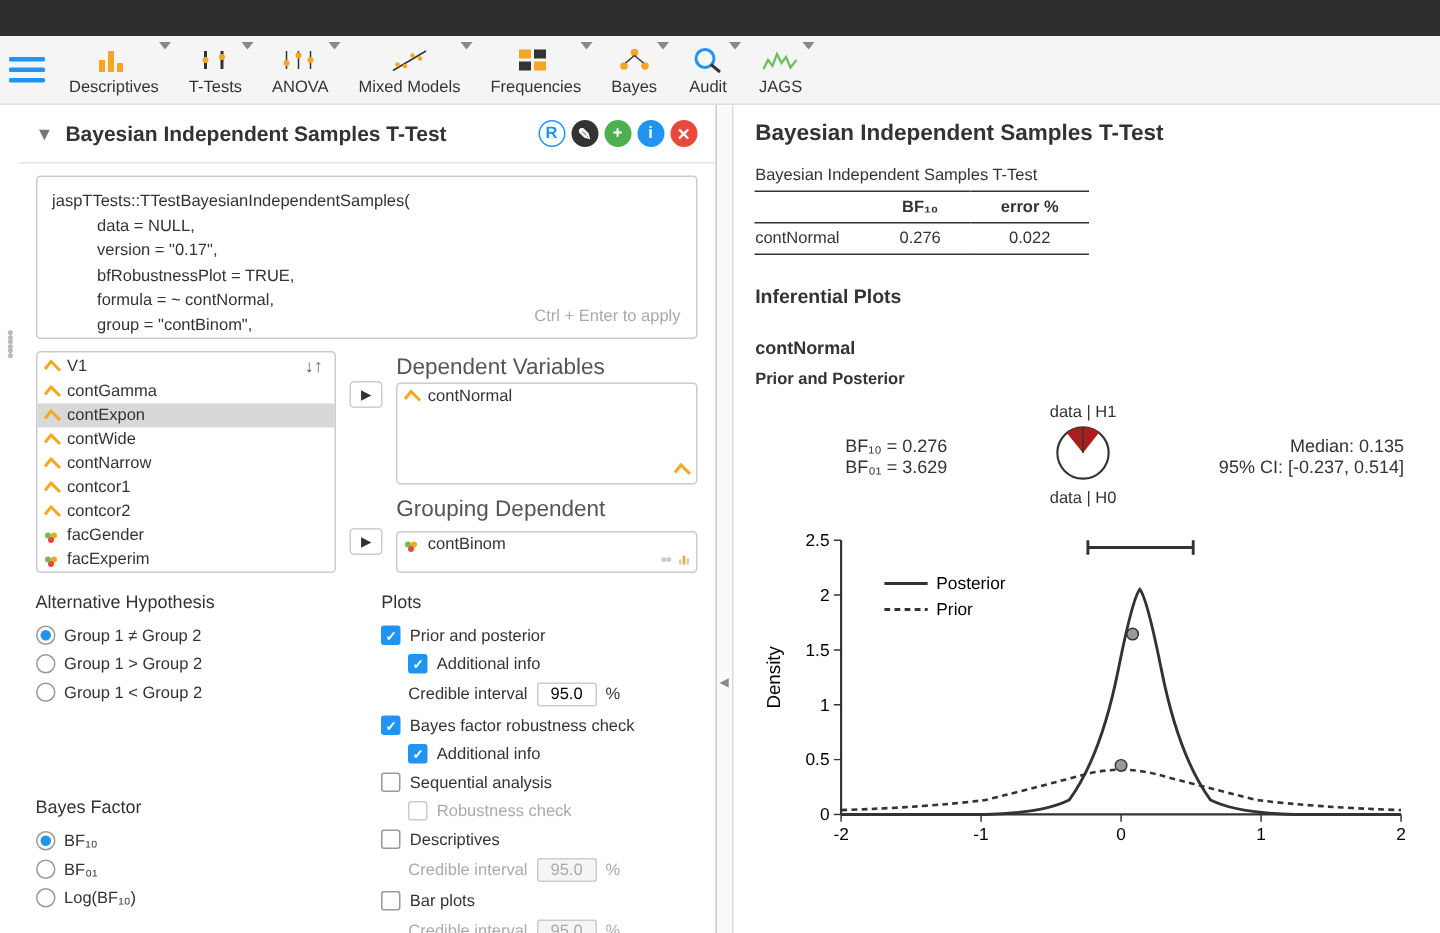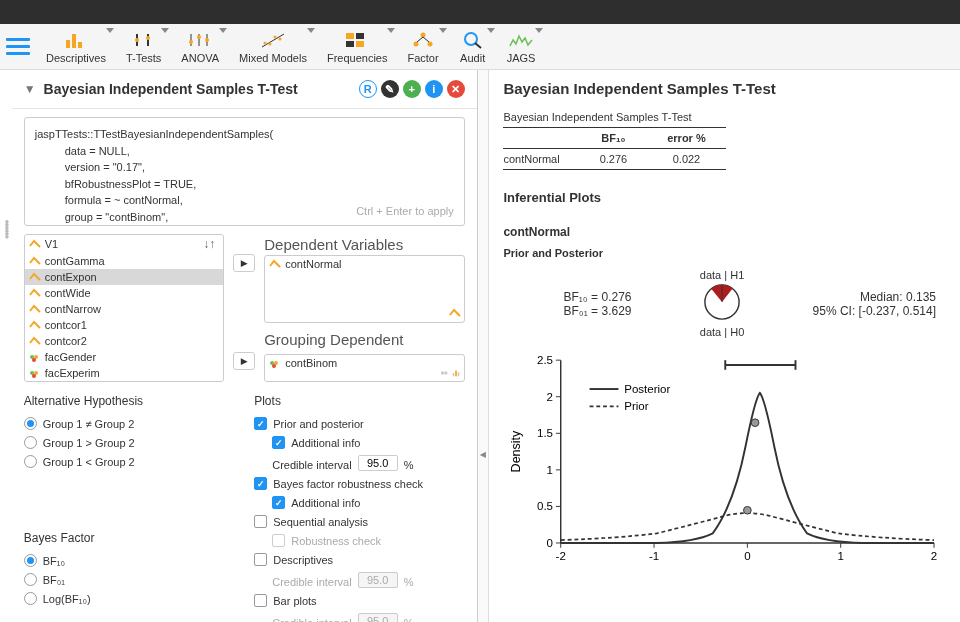--- a/index.html
+++ b/index.html
@@ -35,21 +35,21 @@
 .var-label { font-size: 15px; color: #555; padding: 2px 0; }
 .var-item { display: flex; align-items: center; padding: 2px 4px; gap: 4px; font-size: 11px; cursor: pointer; }
 .var-item.sel { background: #d8d8d8; }
 .var-icon { width: 12px; height: 12px; }
 .arrow-btn { width: 22px; height: 18px; border: 1px solid #ccc; border-radius: 3px; display: flex; align-items: center; justify-content: center; background: #fff; cursor: pointer; font-size: 9px; }
 .sort-icon { font-size: 12px; color: #666; cursor: pointer; padding-right: 4px; }
 
 .options { display: flex; padding: 8px 12px; gap: 20px; overflow: hidden; }
 .opt-col { flex: 1; }
 .opt-section-title { font-size: 12px; font-weight: normal; color: #333; margin-bottom: 6px; margin-top: 4px; }
-.opt-row { display: flex; align-items: flex-end; gap: 6px; padding: 3px 0; font-size: 11px; }
+.opt-row { display: flex; align-items: center; gap: 6px; padding: 3px 0; font-size: 11px; }
 .opt-row.indent1 { padding-left: 18px; }
 .radio, .check { width: 13px; height: 13px; border: 1px solid #999; background: #fff; flex-shrink: 0; }
 .radio { border-radius: 50%; display: flex; align-items: center; justify-content: center; }
 .radio.on::after { content: ''; width: 7px; height: 7px; border-radius: 50%; background: #2094f3; }
 .check { border-radius: 2px; display: flex; align-items: center; justify-content: center; }
 .check.on { background: #2094f3; border-color: #2094f3; }
 .check.on::after { content: '✓'; color: #fff; font-size: 9px; font-weight: bold; }
 .opt-row.disabled { color: #aaa; }
 .opt-row.disabled .check { border-color: #ccc; }
 .num-input { width: 40px; border: 1px solid #ccc; border-radius: 2px; padding: 1px 3px; font-size: 11px; text-align: center; }
@@ -141,21 +141,21 @@
   </div>
   <div class="ribbon-item">
     <svg viewBox="0 0 28 20">
         <circle cx="14" cy="5" r="2.5" fill="#f5a623"></circle>
         <circle cx="7" cy="14" r="2.5" fill="#f5a623"></circle>
         <circle cx="21" cy="14" r="2.5" fill="#f5a623"></circle>
         <line x1="14" y1="7" x2="8" y2="12" stroke="#333"></line>
         <line x1="14" y1="7" x2="20" y2="12" stroke="#333"></line>
       </svg>
     <div class="tri"></div>
-    <span class="ribbon-label">Factor</span>
+    <span class="ribbon-label">Bayes</span>
   </div>
   <div class="ribbon-item">
     <svg viewBox="0 0 28 20">
         <circle cx="12" cy="9" r="6" fill="none" stroke="#2094f3" stroke-width="2"></circle>
         <line x1="16" y1="13" x2="22" y2="18" stroke="#333" stroke-width="2"></line>
       </svg>
     <div class="tri"></div>
     <span class="ribbon-label">Audit</span>
   </div>
   <div class="ribbon-item">

